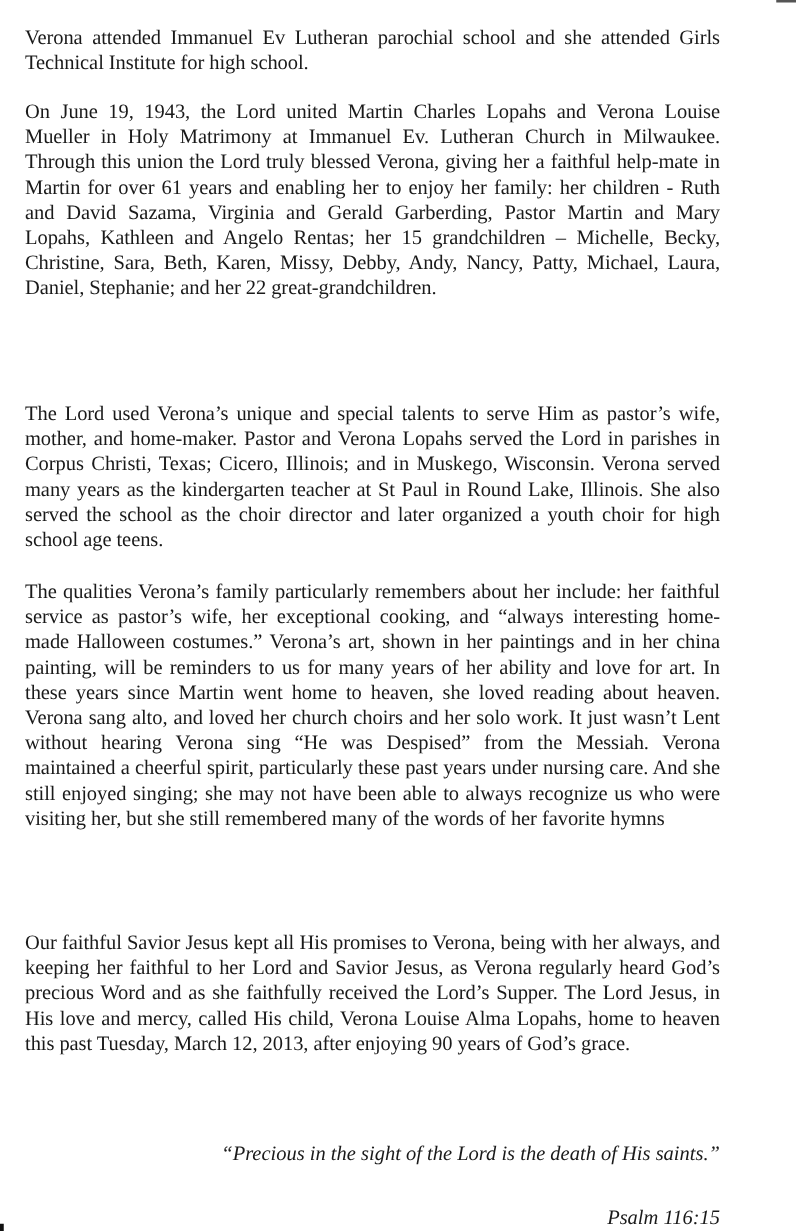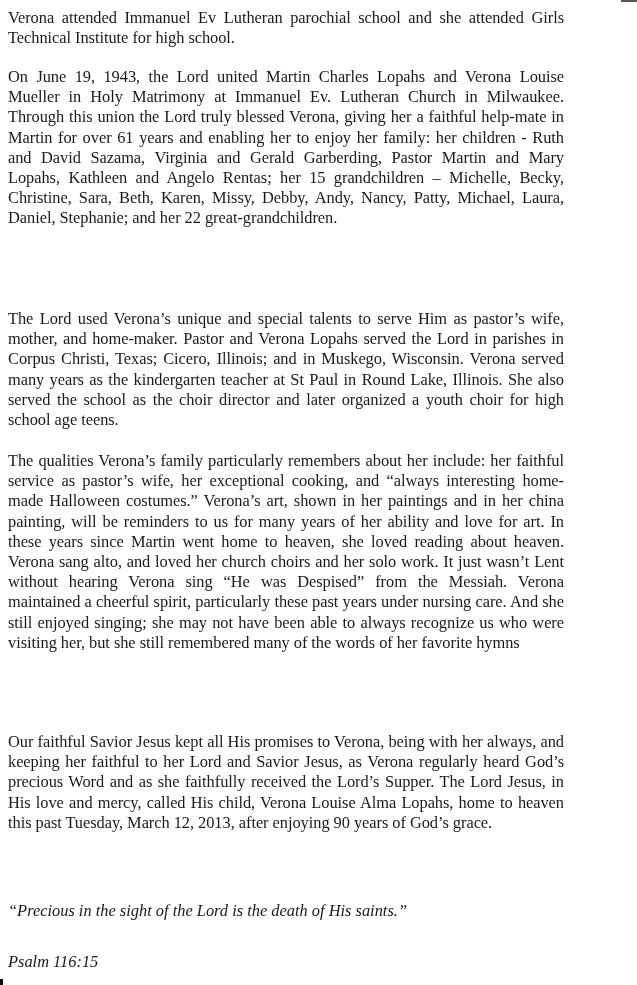--- a/index.html
+++ b/index.html
@@ -3,27 +3,27 @@
 <meta charset="utf-8">
 <style>
   html, body { margin: 0; padding: 0; }
   body {
     width: 637px; height: 985px; background: #ffffff; position: relative; overflow: hidden;
     font-family: "Liberation Serif", "DejaVu Serif", serif; color: #1a1a1a;
   }
   .page { position: absolute; left: 8px; top: 0; width: 556px; }
   .para {
     position: absolute; left: 0; width: 556px;
-    font-size: 16.4px; line-height: 20.2px; text-align: justify; margin: 0;
+    font-size: 16.4px; line-height: 20.2px; text-align: justify; margin: 12px;
     letter-spacing: -0.05px;
   }
   .para.last-left { text-align-last: left; }
   .quote {
-    position: absolute; left: 0; width: 556px; text-align: left;
-    font-style: italic; font-size: 16.4px; line-height: 21px; margin: 0;
+    position: absolute; left: 0; width: 556px; text-align: right;
+    font-style: italic; font-size: 16.4px; line-height: 21px; margin: 12px;
   }
   .mark-tr { position: absolute; right: 0; top: 0; width: 16px; height: 2px; background: #555; }
   .mark-bl { position: absolute; left: 0; bottom: 0; width: 3px; height: 6px; background: #111; }
 </style>
 </head>
 <body>
 
 <div class="mark-tr"></div>
 
 <div class="page">

